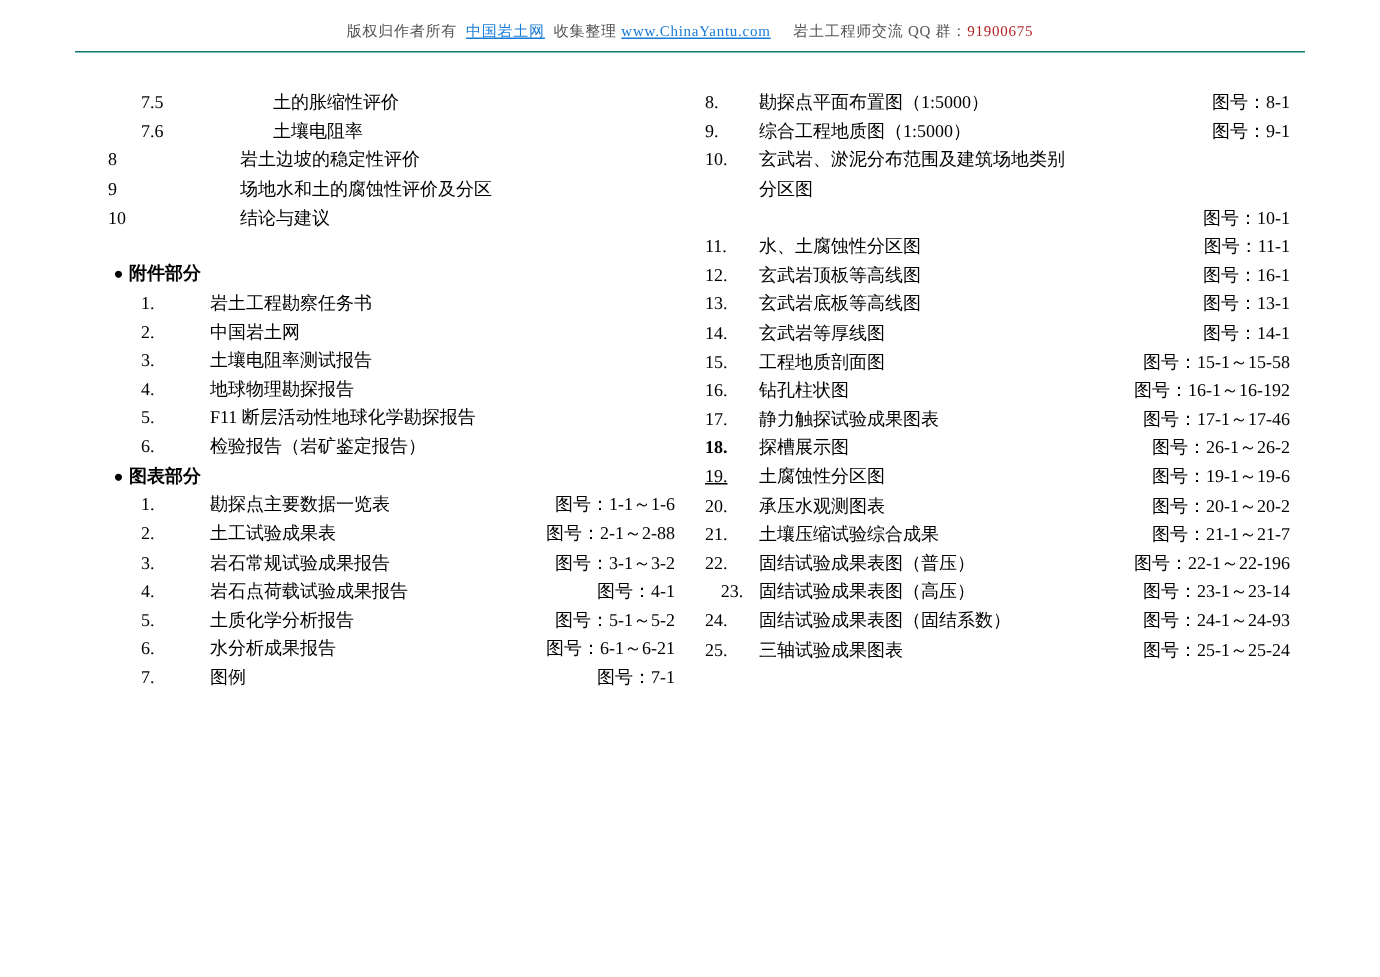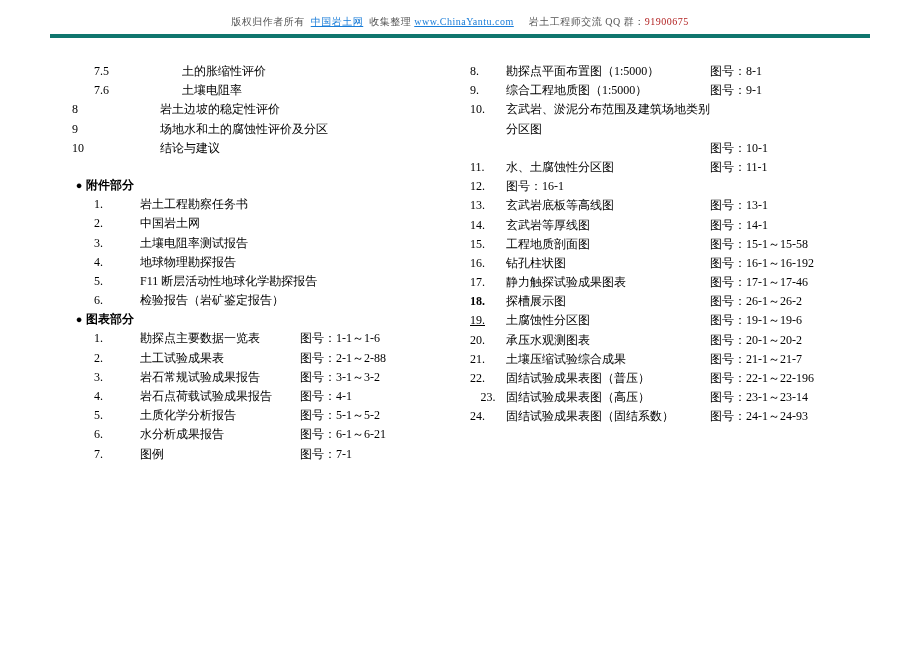--- a/index.html
+++ b/index.html
@@ -15,21 +15,21 @@
     width: 920px;
     height: 651px;
     box-sizing: border-box;
     padding: 0 50px 0 50px;
   }
   .top-bar {
     font-size: 10px;
     color: #555;
     text-align: center;
     padding: 14px 0 4px 0;
-    border-bottom: 4px solid #0f766e;
+    border-bottom: 1px solid #0f766e;
     letter-spacing: 0.5px;
   }
   .top-bar a { color: #187cd8; text-decoration: underline; }
   .top-bar .qq { color:#b22222; }
   .columns {
     display: flex;
     flex-direction: row;
     padding-top: 24px;
   }
   .col {
@@ -40,21 +40,21 @@
   .col.right { padding-left: 10px; padding-right: 10px; }
   .row {
     display: flex;
     flex-direction: row;
     align-items: baseline;
     min-height: 18px;
   }
   .lead { width: 88px; text-align: left; flex: 0 0 auto; padding-left:0; }
   .lead.deep { width: 88px; padding-left: 22px; }
   .title { flex: 1 1 auto; }
-  .fignum { width: 150px; flex: 0 0 auto; text-align: left; }
+  .fignum { width: 150px; flex: 0 0 auto; text-align: right; }
   .bullet { font-family: Arial, sans-serif; font-size:11px; display:inline-block; width:14px; text-align:center; }
   .section-head { font-weight: bold; }
   .indent-attach .row .lead { width:88px; padding-left:22px; }
   .indent-pad { padding-left:22px; }
 </style>
 </head>
 <body>
 
 <div class="page">
 
@@ -193,20 +193,21 @@
             <span class="title"></span>
             <span class="fignum">图号：10-1</span>
           </div>
           <div class="row">
             <span class="lead " style="width: 36px;">11.</span>
             <span class="title">水、土腐蚀性分区图</span>
             <span class="fignum">图号：11-1</span>
           </div>
           <div class="row">
             <span class="lead " style="width: 36px;">12.</span>
+            <span class="title">玄武岩顶板等高线图</span>
             <span class="fignum">图号：16-1</span>
           </div>
           <div class="row">
             <span class="lead " style="width: 36px;">13.</span>
             <span class="title">玄武岩底板等高线图</span>
             <span class="fignum">图号：13-1</span>
           </div>
           <div class="row">
             <span class="lead " style="width: 36px;">14.</span>
             <span class="title">玄武岩等厚线图</span>
@@ -255,17 +256,22 @@
           <div class="row">
             <span class="lead " style="width: 36px; text-align: center;">23.</span>
             <span class="title">固结试验成果表图（高压）</span>
             <span class="fignum">图号：23-1～23-14</span>
           </div>
           <div class="row">
             <span class="lead " style="width: 36px;">24.</span>
             <span class="title">固结试验成果表图（固结系数）</span>
             <span class="fignum">图号：24-1～24-93</span>
           </div>
+          <div class="row">
+            <span class="lead " style="width: 36px;">25.</span>
+            <span class="title">三轴试验成果图表</span>
+            <span class="fignum">图号：25-1～25-24</span>
+          </div>
         </div>
     </div>
 
   </div>
 </div>
 
 </body></html>

